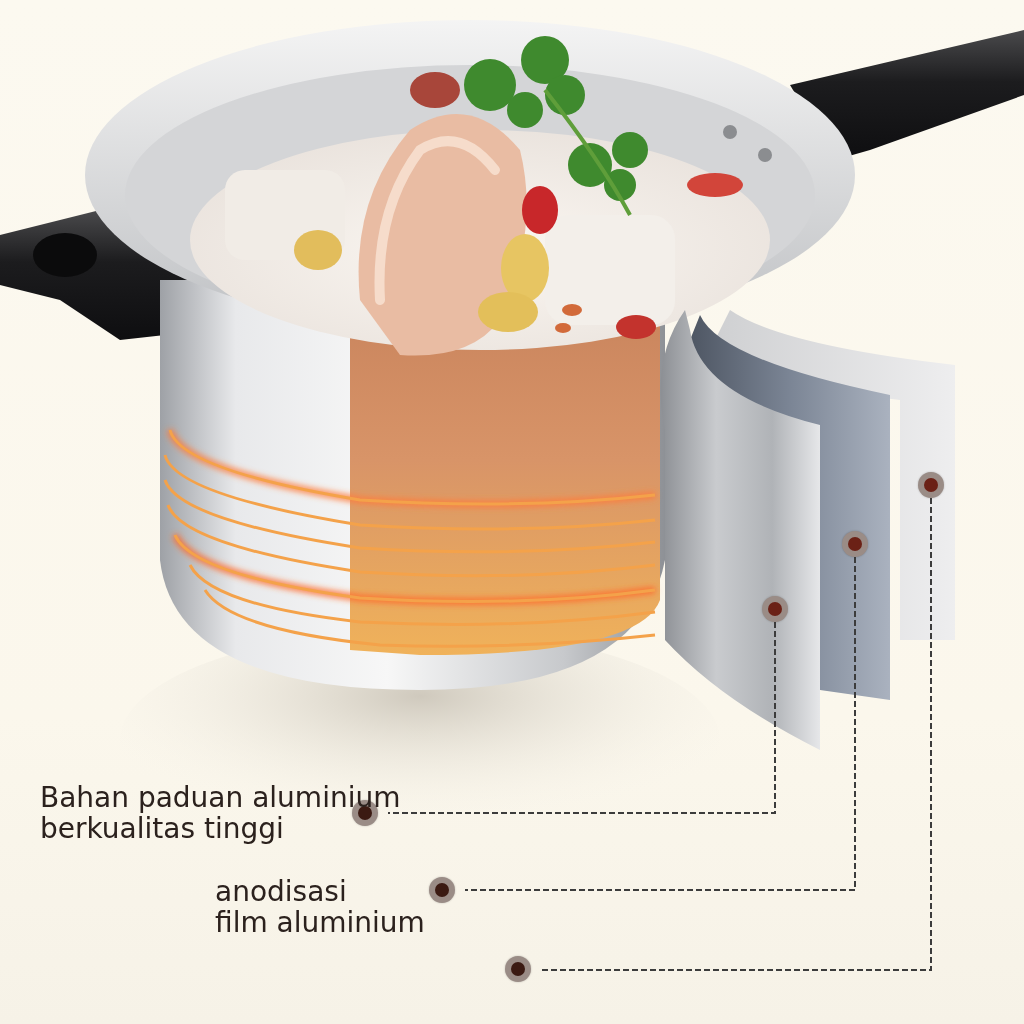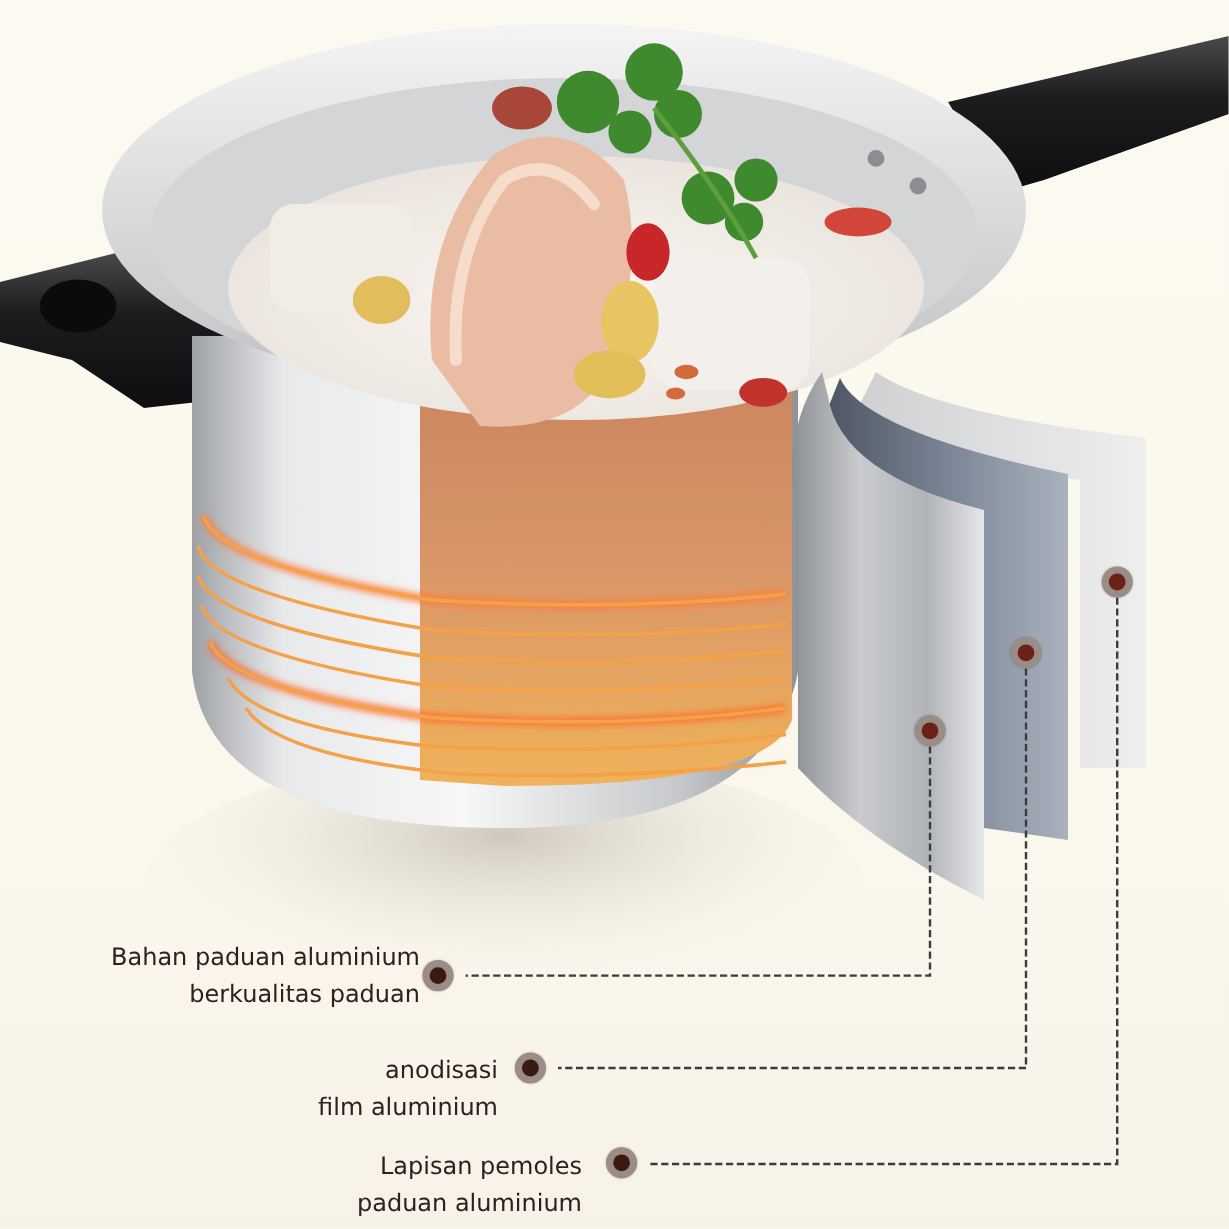--- a/index.html
+++ b/index.html
@@ -1,19 +1,19 @@
 <!DOCTYPE html>
 <html><head>
 <meta charset="utf-8">
 <style>
   html,body{margin:0;padding:0;}
   body{width:1024px;height:1024px;overflow:hidden;background:#fbf8ef;font-family:"DejaVu Sans","Liberation Sans",sans-serif;}
   .stage{position:relative;width:1024px;height:1024px;background:linear-gradient(180deg,#fcf9f0 0%,#fbf7ec 70%,#f6f2e7 100%);}
   svg.scene{position:absolute;left:0;top:0;}
-  .label{position:absolute;color:#2b211d;font-size:20px;line-height:31px;text-align:right;white-space:nowrap;}
+  .label{position:absolute;color:#2b211d;font-size:28px;line-height:31px;text-align:left;white-space:nowrap;}
   .marker{position:absolute;width:26px;height:26px;border-radius:50%;background:#9a8c86;box-shadow:0 0 2px rgba(0,0,0,.25);}
   .marker::after{content:"";position:absolute;left:6px;top:6px;width:14px;height:14px;border-radius:50%;background:#3b1a12;}
   .marker.onmetal::after{background:#6b2116;}
 </style>
 </head>
 <body>
 
 <div class="stage">
 
   <svg class="scene" width="1024" height="1024" viewBox="0 0 1024 1024">
@@ -140,24 +140,20 @@
   <div class="marker onmetal" style="left:762px;top:596px;"></div>
   <div class="marker onmetal" style="left:842px;top:531px;"></div>
   <div class="marker onmetal" style="left:918px;top:472px;"></div>
 
   <div class="marker" style="left:352px;top:800px;"></div>
   <div class="marker" style="left:429px;top:877px;"></div>
   <div class="marker" style="left:505px;top:956px;"></div>
 
   <div class="label" style="left:40px;top:782px;width:310px;">
     <div>Bahan paduan aluminium</div>
-    <div>berkualitas paduan</div>
+    <div>berkualitas tinggi</div>
   </div>
   <div class="label" style="left:215px;top:876px;width:200px;">
     <div>anodisasi</div>
     <div>film aluminium</div>
   </div>
-  <div class="label" style="left:235px;top:956px;width:250px;">
-    <div>Lapisan pemoles</div>
-    <div>paduan aluminium</div>
-  </div>
 
 </div>
 
 </body></html>

